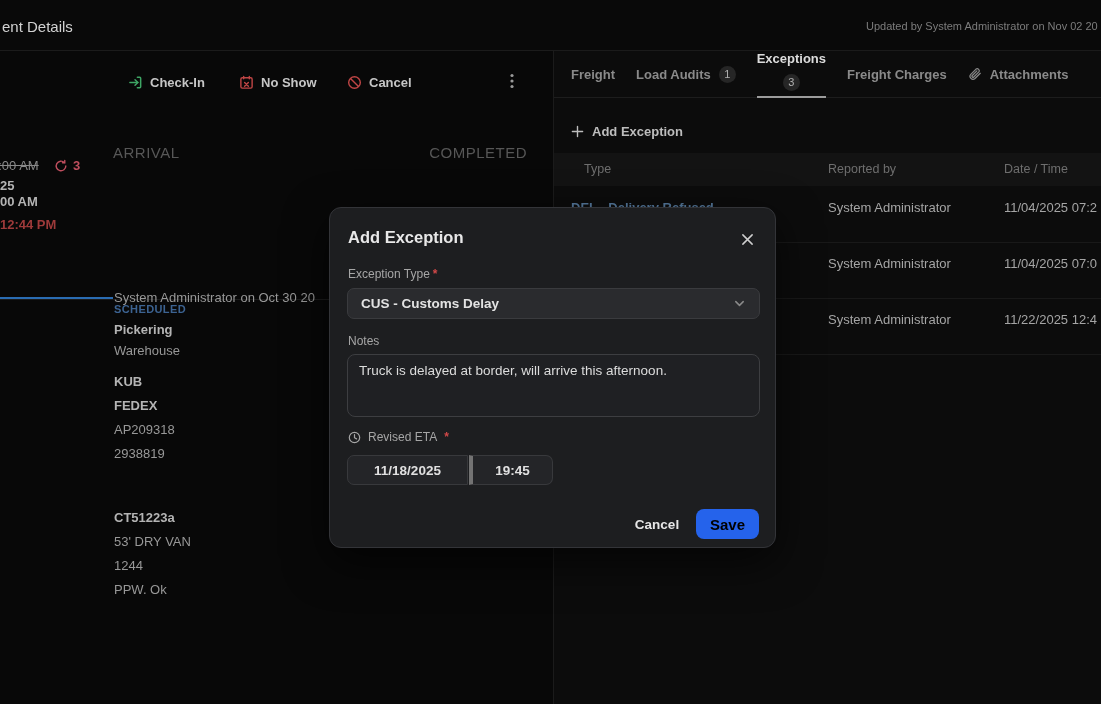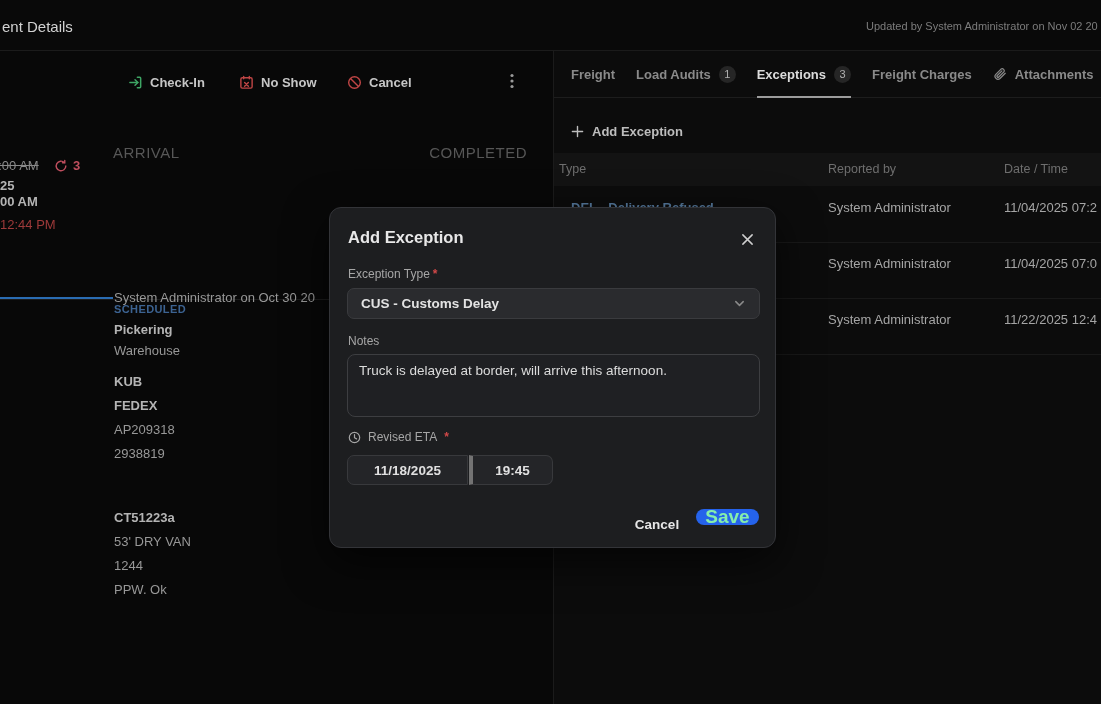--- a/index.html
+++ b/index.html
@@ -26,21 +26,21 @@
   .left-divider { position:absolute; left:0; top:248px; width:553px; height:1px; background:#1c1c1c; }
   .sched-label { position:absolute; left:114px; top:252px; font-size:11px; font-weight:700; letter-spacing:.4px; color:#3c6392; }
 
   
   .vdiv { position:absolute; left:553px; top:51px; width:1px; height:653px; background:#1b1b1b; }
 
   
   .right-panel { position:absolute; left:554px; top:51px; width:547px; height:653px; background:#0c0c0c; }
   .tabs-row { position:absolute; left:0; top:0; width:547px; height:47px; border-bottom:1px solid #1d1d1d; display:flex; align-items:center; padding-left:17px; gap:21px; }
   .tab { position:relative; height:47px; display:flex; align-items:center; gap:8px; font-size:13px; font-weight:700; color:#8a8a8a; cursor:pointer; white-space:nowrap; }
-  .tab.active { color:#dcdcdc; }
+  .tab.active { color:#dcdcdc;flex-direction:column; }
   .tab.active::after { content:''; position:absolute; left:0; right:0; bottom:0; height:2px; background:#9c9c9c; }
   .badge { display:flex; align-items:center; justify-content:center; width:17px; height:17px; border-radius:50%; background:#262626; color:#b0b0b0; font-size:11px; font-weight:400; }
   .add-exc { position:absolute; left:17px; top:68px; height:24px; display:flex; align-items:center; gap:8px; font-size:13px; font-weight:700; color:#bdbdbd; cursor:pointer; }
   .thead { position:absolute; left:0; top:102px; width:547px; height:33px; background:#131313; }
   .th { position:absolute; top:9px; font-size:12.5px; color:#6e6e6e; white-space:nowrap; }
   .trow { position:absolute; left:0; width:547px; height:56px; border-bottom:1px solid #191919; }
   .td { position:absolute; top:13px; font-size:13px; color:#a5a5a5; white-space:nowrap; }
   .td.type { color:#567a9e; font-weight:700; }
 
   
@@ -51,21 +51,21 @@
   .m-label .req { color:#d14848; font-weight:700; margin-left:3px; }
   .m-select { position:absolute; left:17px; top:80px; width:413px; height:31px; background:#2a2b2e; border:1px solid #3a3b3e; border-radius:7px; display:flex; align-items:center; padding:0 13px; cursor:pointer; }
   .m-select .val { font-size:13.5px; font-weight:700; color:#e3e3e3; flex:1; }
   .m-textarea { position:absolute; left:17px; top:146px; width:413px; height:63px; background:#1f2023; border:1px solid #3d3e41; border-radius:8px; padding:8px 11px; font-family:"Liberation Sans","DejaVu Sans",sans-serif; font-size:13.5px; color:#dcdcdc; resize:none; outline:none; }
   .m-eta { position:absolute; left:18px; top:222px; display:flex; align-items:center; gap:7px; font-size:12px; color:#a6a6a6; }
   .m-eta .req { color:#d14848; font-weight:700; }
   .dt-box { position:absolute; top:247px; height:30px; background:#242528; border:1px solid #38393c; display:flex; align-items:center; justify-content:center; font-size:13.5px; font-weight:700; color:#e0e0e0; cursor:pointer; }
   .dt-date { left:17px; width:121px; border-radius:7px 0 0 7px; }
   .dt-time { left:139px; width:84px; border-radius:0 7px 7px 0; border-left:4px solid #737373; }
   .m-cancel { position:absolute; left:302px; top:301px; width:50px; height:30px; display:flex; align-items:center; justify-content:center; font-size:13.5px; font-weight:700; color:#e6e6e6; cursor:pointer; background:transparent; border:none; }
-  .m-save { position:absolute; left:366px; top:301px; width:63px; height:16px; background:#2563eb; border:none; border-radius:8px; color:#86efac; font-size:19px; font-weight:700; display:flex; align-items:center; justify-content:center; cursor:pointer; }
+  .m-save { position:absolute; left:366px; top:301px; width:63px; height:30px; background:#2563eb; border:none; border-radius:8px; color:#000000; font-size:15px; font-weight:700; display:flex; align-items:center; justify-content:center; cursor:pointer; }
   svg { display:block; }
 </style>
 </head>
 <body>
 
 <div class="screen">
 
   <div class="hdr">
     <div class="hdr-title">ent Details</div>
     <div class="hdr-updated">Updated by System Administrator on Nov 02 20</div>
@@ -121,21 +121,21 @@
       <span>
         <svg width="14" height="14" viewBox="0 0 16 16" fill="none" stroke="#bf4e5e" stroke-width="1.6" stroke-linecap="round">
           <path d="M13.5 8a5.5 5.5 0 1 1-1.7-4"></path>
           <path d="M12.3 1.6v2.6h-2.6"></path>
         </svg>
       </span>
       <span>3</span>
     </div>
     <div class="lv b" style="left:0px; top:127px;">25</div>
     <div class="lv b" style="left:0px; top:143px;">00 AM</div>
-    <div class="lv redtime" style="left:0px; top:166px; font-weight:400;">12:44 PM</div>
+    <div class="lv redtime" style="left:0px; top:166px; font-weight:700;">12:44 PM</div>
 
     <div class="blue-underline"></div>
     <div class="left-divider"></div>
     <div class="sched-label">SCHEDULED</div>
 
     <div class="lv" style="left:114px; top:239px;">System Administrator on Oct 30 20</div>
     <div class="lv b" style="left:114px; top:271px;">Pickering</div>
     <div class="lv" style="left:114px; top:292px;">Warehouse</div>
     <div class="lv b" style="left:114px; top:323px;">KUB</div>
     <div class="lv b" style="left:114px; top:347px;">FEDEX</div>
@@ -178,21 +178,21 @@
     <div class="add-exc">
       <span>
         <svg width="13" height="13" viewBox="0 0 14 14" fill="none" stroke="#bdbdbd" stroke-width="1.5" stroke-linecap="round">
           <path d="M7 1.5v11M1.5 7h11"></path>
         </svg>
       </span>
       <span>Add Exception</span>
     </div>
 
     <div class="thead">
-      <div class="th" style="left:5px;text-align:center;">Type</div>
+      <div class="th" style="left:30px;text-align:center;">Type</div>
       <div class="th" style="left:274px;">Reported by</div>
       <div class="th" style="left:450px;">Date / Time</div>
     </div>
 
     <div class="trow" style="top:136px;">
       <div class="td type" style="left:17px;">DEL - Delivery Refused</div>
       <div class="td" style="left:274px;">System Administrator</div>
       <div class="td" style="left:450px;">11/04/2025 07:2</div>
     </div>
     <div class="trow" style="top:192px;">

